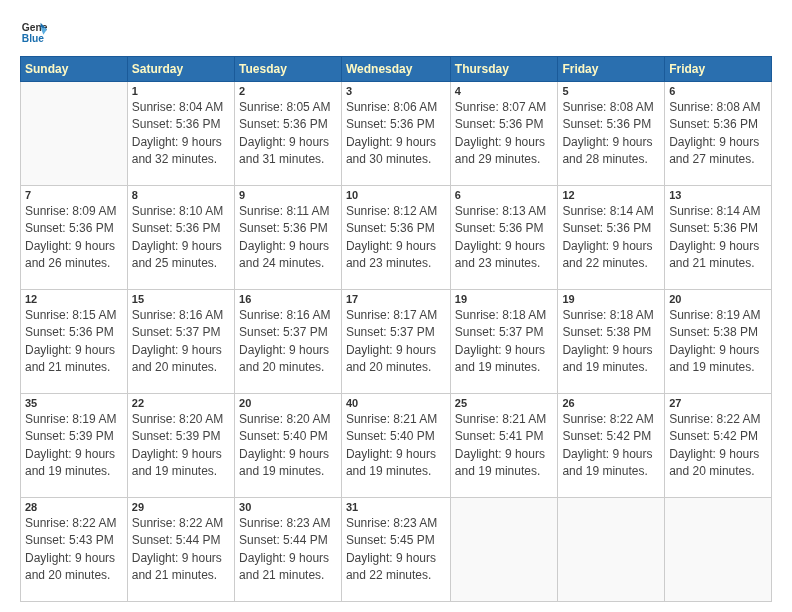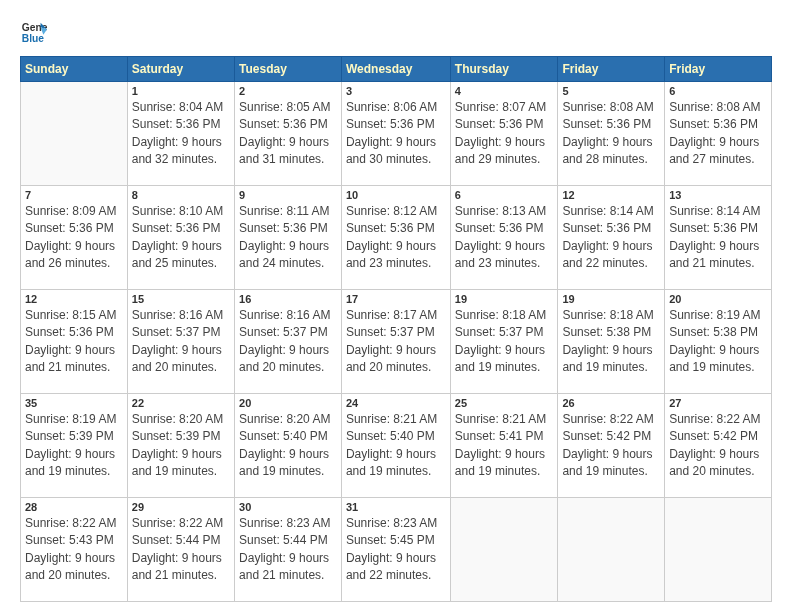--- a/index.html
+++ b/index.html
@@ -214,21 +214,21 @@
           </td>
           <td>
             <div class="day-number">22</div>
             <div class="day-info">Sunrise: 8:20 AM<br>Sunset: 5:39 PM<br>Daylight: 9 hours<br>and 19 minutes.</div>
           </td>
           <td>
             <div class="day-number">20</div>
             <div class="day-info">Sunrise: 8:20 AM<br>Sunset: 5:40 PM<br>Daylight: 9 hours<br>and 19 minutes.</div>
           </td>
           <td>
-            <div class="day-number">24</div>
+            <div class="day-number">40</div>
             <div class="day-info">Sunrise: 8:21 AM<br>Sunset: 5:40 PM<br>Daylight: 9 hours<br>and 19 minutes.</div>
           </td>
           <td>
             <div class="day-number">25</div>
             <div class="day-info">Sunrise: 8:21 AM<br>Sunset: 5:41 PM<br>Daylight: 9 hours<br>and 19 minutes.</div>
           </td>
           <td>
             <div class="day-number">26</div>
             <div class="day-info">Sunrise: 8:22 AM<br>Sunset: 5:42 PM<br>Daylight: 9 hours<br>and 19 minutes.</div>
           </td>

